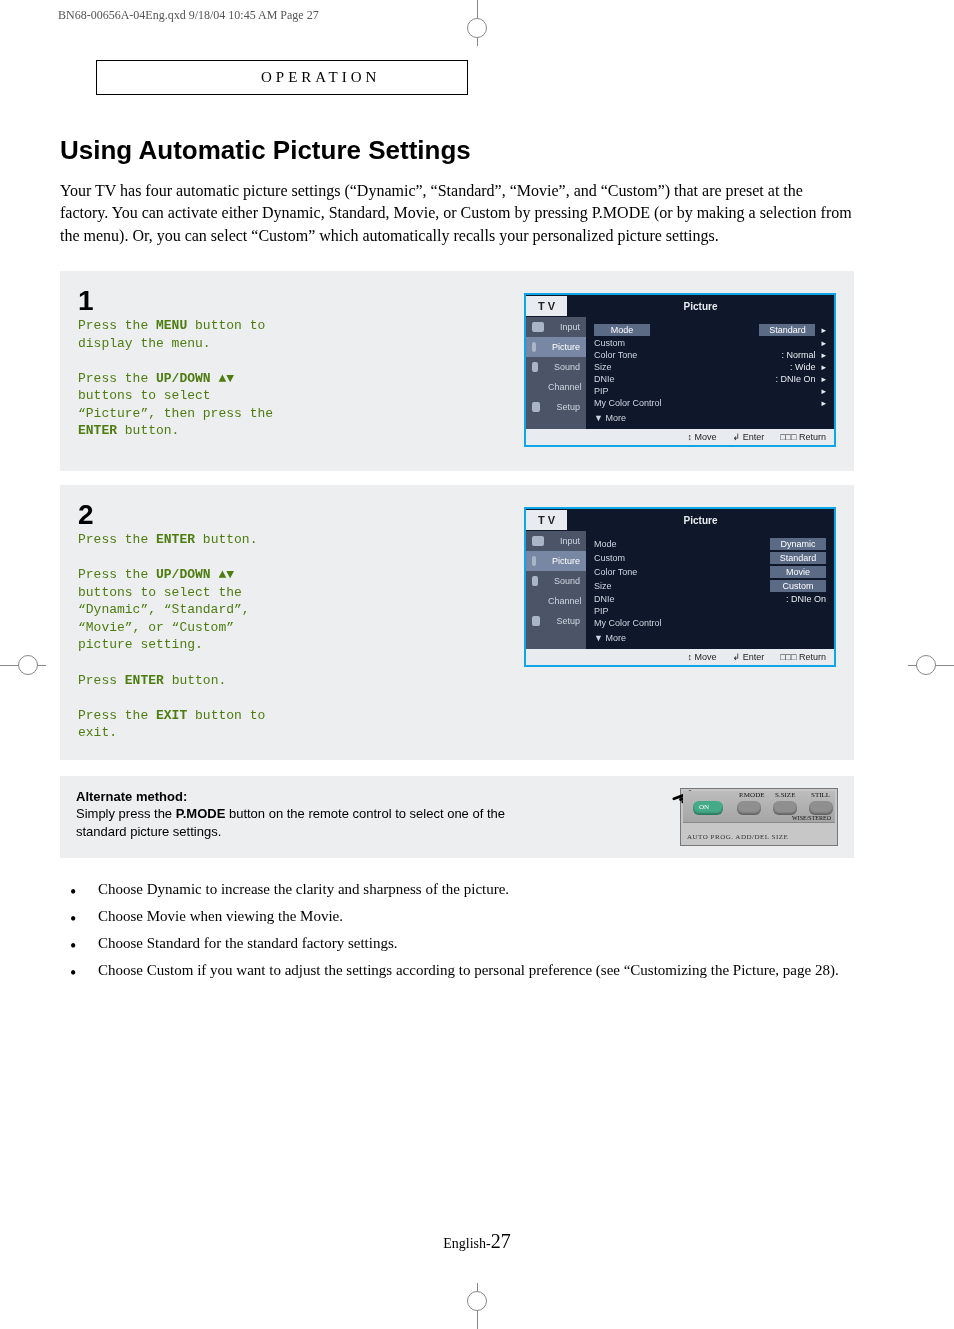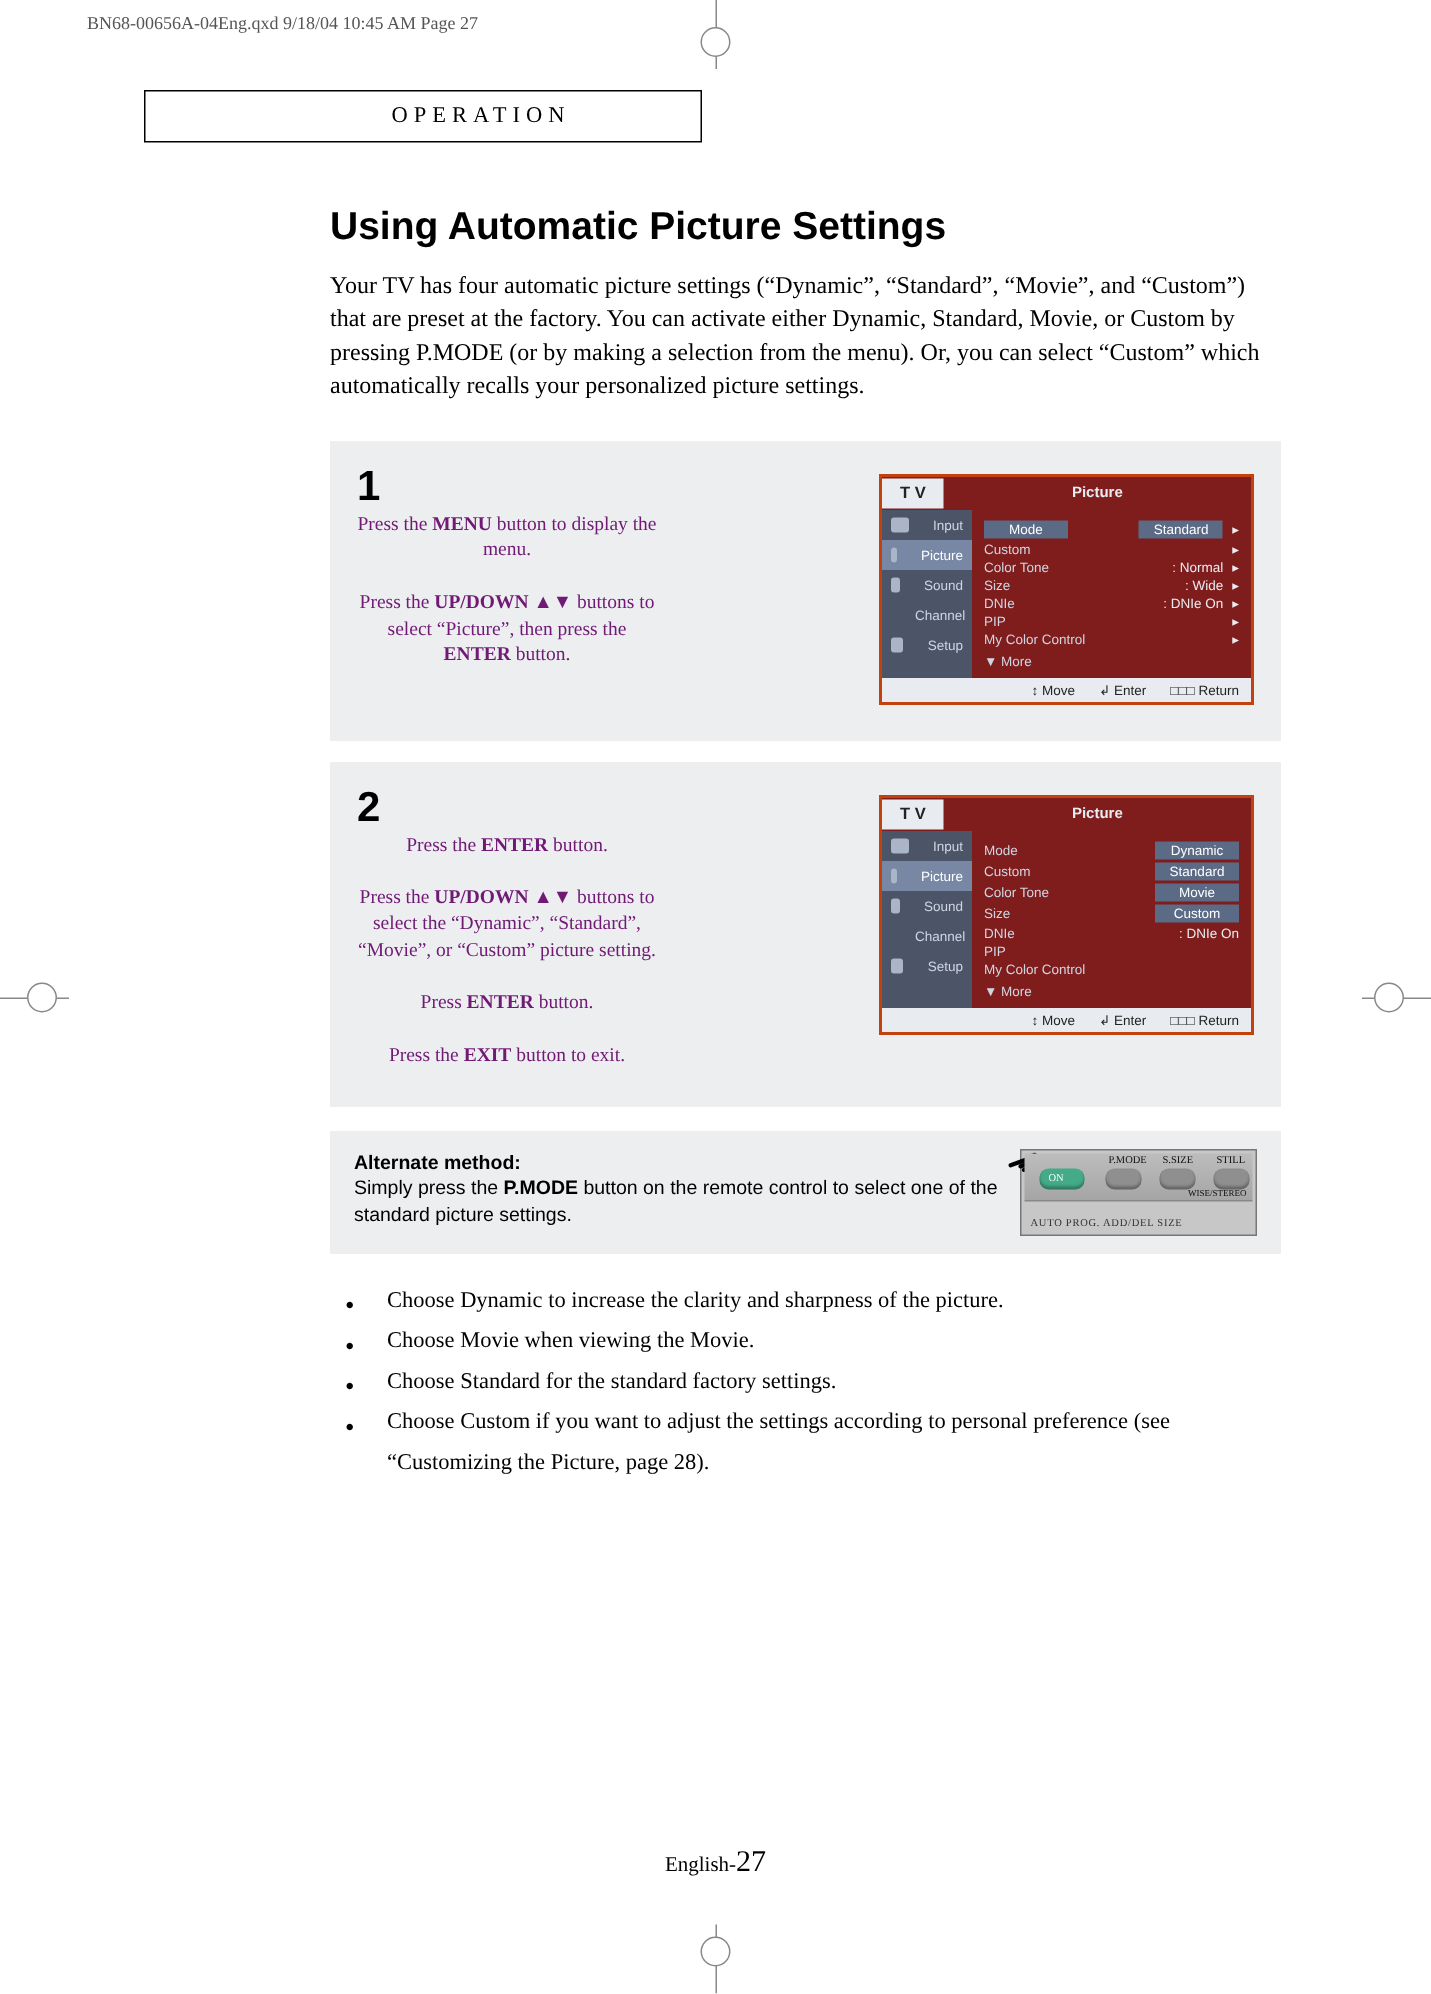--- a/index.html
+++ b/index.html
@@ -34,32 +34,32 @@
     width: 372px;
     border: 1px solid #000;
     padding: 8px 14px 8px 164px;
     font-family: "Times New Roman", serif;
     letter-spacing: 4px;
     font-size: 15px;
     color:#000;
   }
   .op-box span.small { font-variant: small-caps; }
 
-  .content { margin-left:160px; margin-right:40px; }
+  .content { margin-right:40px; }
   h1.title { font-family: Arial, Helvetica, sans-serif; font-weight:bold; font-size:26px; margin-top:40px; margin-bottom:14px; color:#000; }
   p.intro { font-size:16px; line-height:1.4; margin-bottom:24px; }
 
   .step-box { background:#edeef0; padding:14px 18px 18px 18px; margin-bottom:14px; position:relative; }
   .step-num { font-family: Arial, Helvetica, sans-serif; font-weight:bold; font-size:28px; color:#000; }
-  .step-text { font-family: Liberation Serif, serif; font-size:13px; color:#701a75; width:200px; line-height:1.35;text-align:center; }
+  .step-text { font-family: Liberation Mono, monospace; font-size:13px; color:#4d7c0f; width:200px; line-height:1.35; }
   .step-text b { font-weight:bold; }
 
   .osd {
     position:absolute; top:22px; right:18px;
-    width:250px; border:2px solid #c2410c; background:#7f1d1d;
+    width:312px; border:2px solid #0ea5e9; background:#0f172a;
     font-family: Arial, sans-serif; font-size:9px; color:#d8e0ec;
   }
   .osd-header { display:flex; align-items:center; height:22px; }
   .osd-tv { background:#e8ecf0; color:#222; font-weight:bold; font-size:11px; padding:4px 12px; }
   .osd-title { flex:1; text-align:center; color:#e8ecf0; font-size:10px; font-weight:bold; }
   .osd-body { display:flex; }
   .osd-nav { width:60px; background:#4c5568; }
   .nav-item { padding:5px 6px; color:#cfd6e2; font-size:9px; display:flex; align-items:center; gap:16px; }
   .nav-item.active { background:#7787a4; color:#fff; }
   .nav-ico { width:12px; height:10px; background:#aab5c8; border-radius:2px; display:inline-block; }

